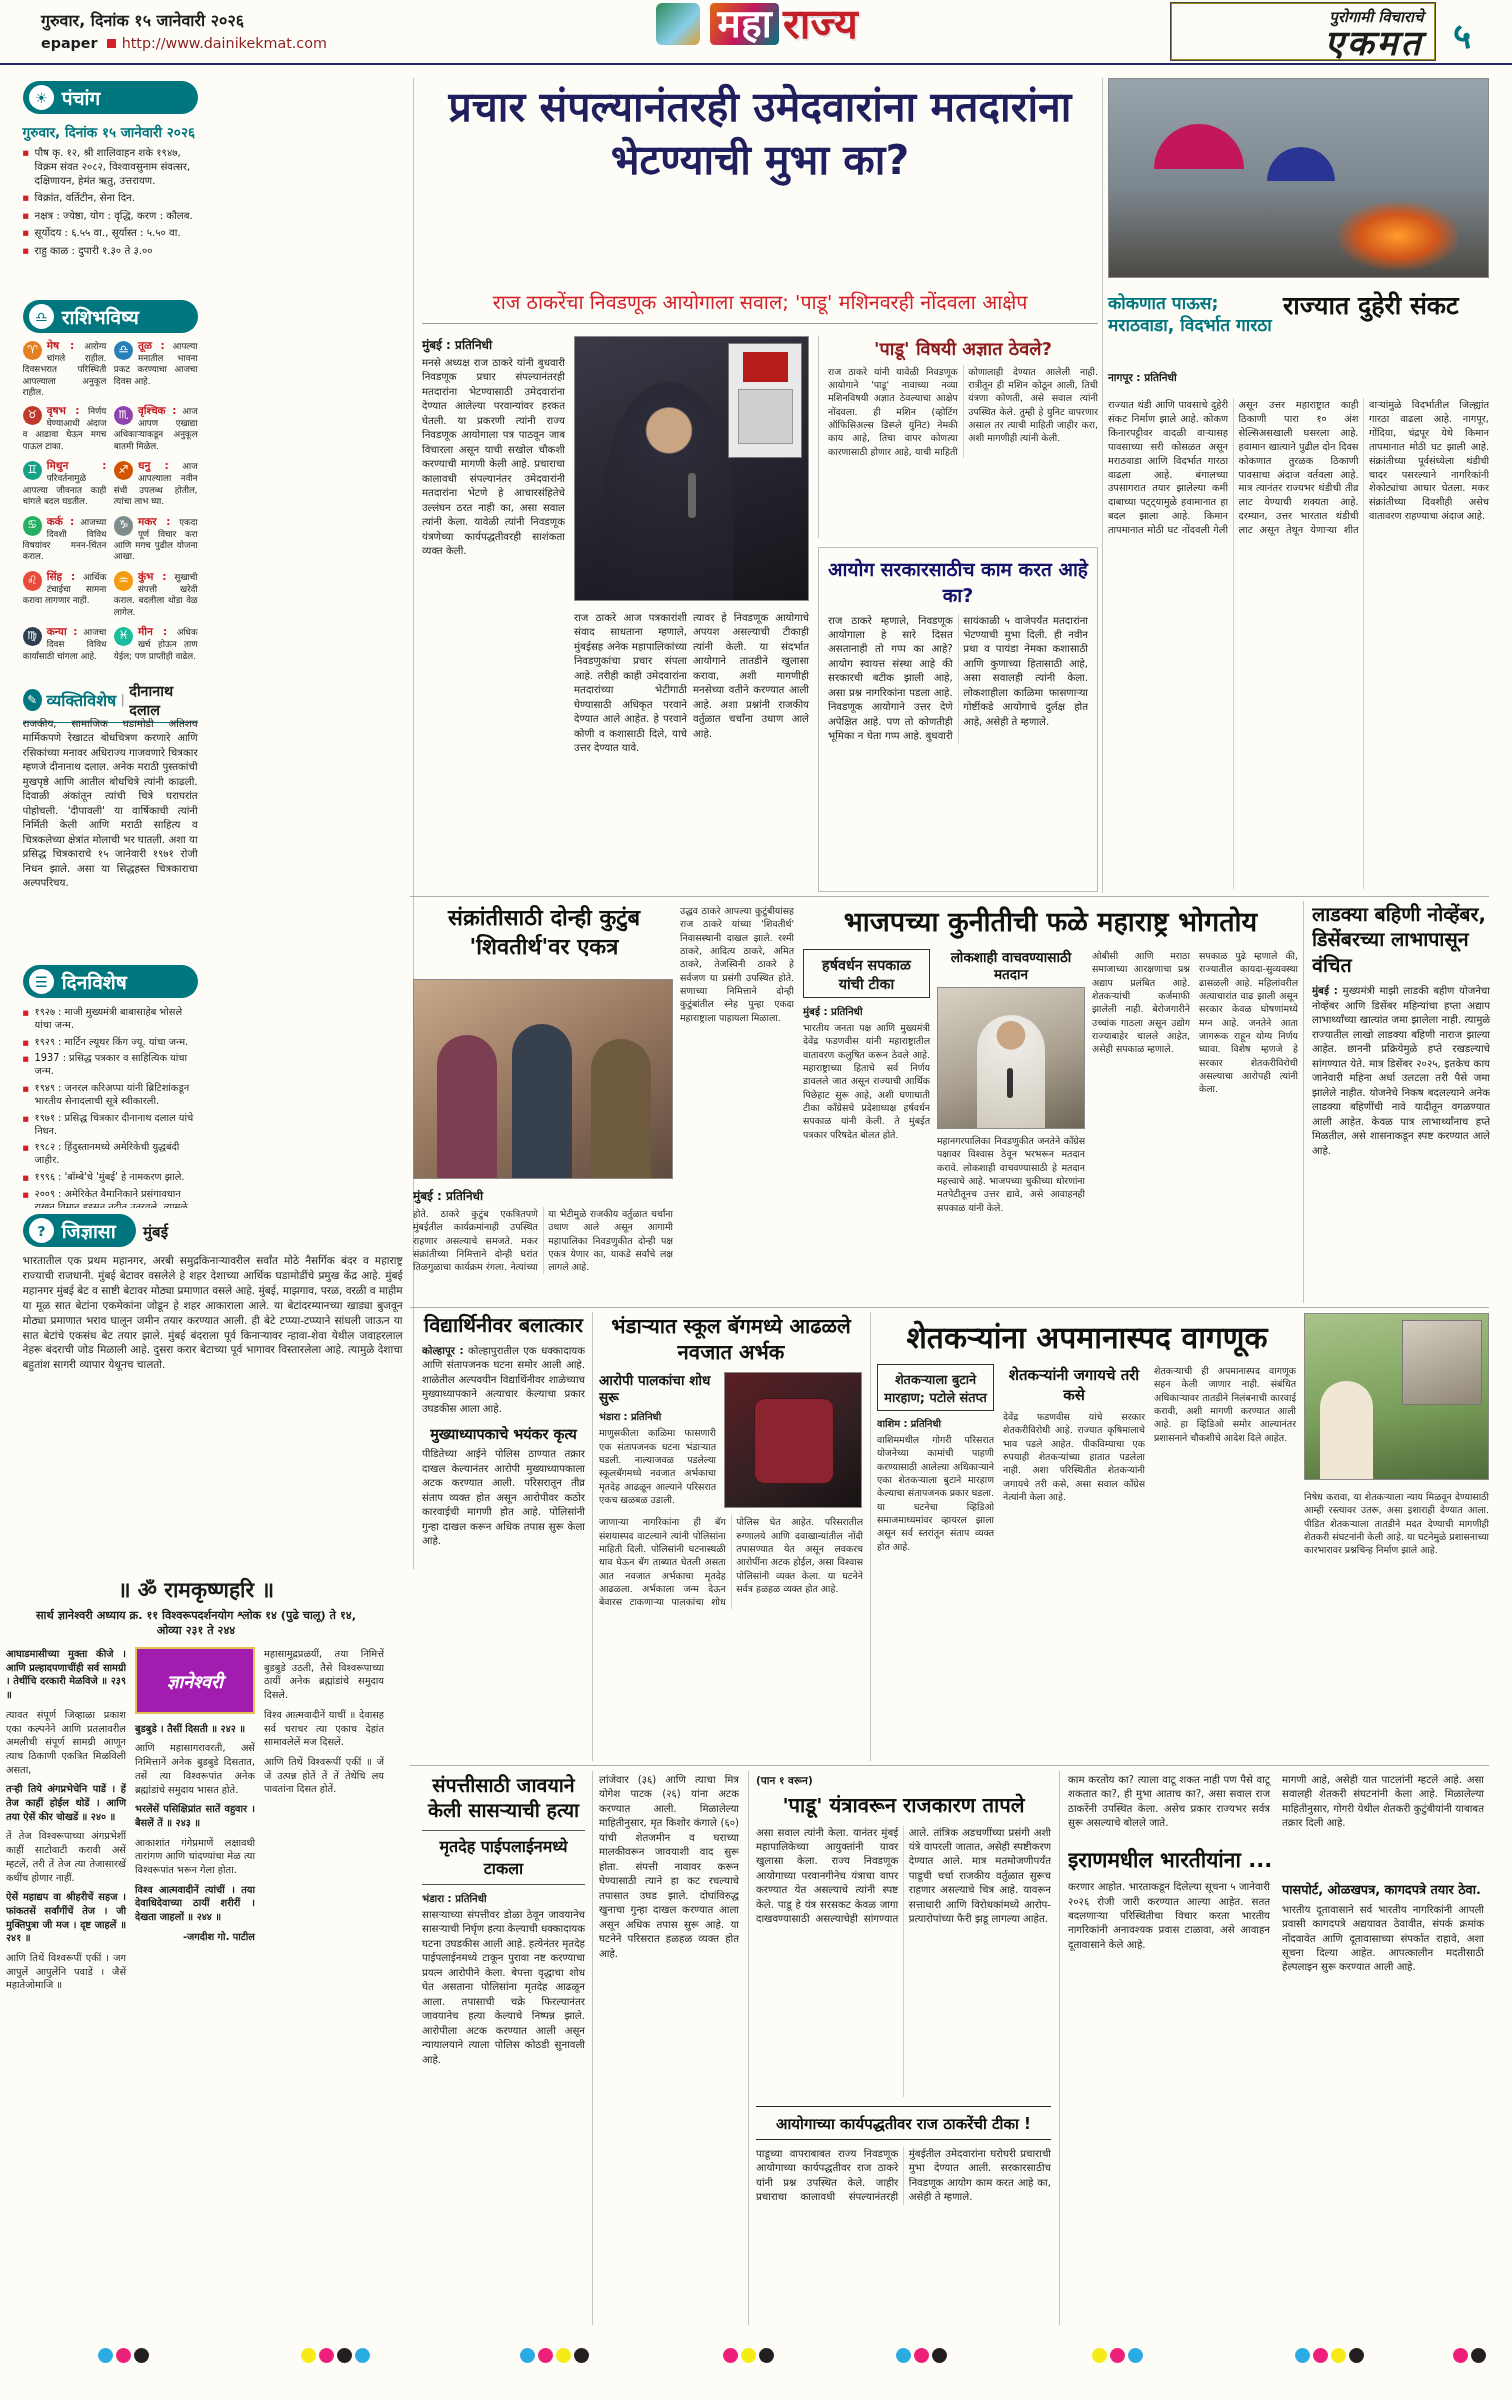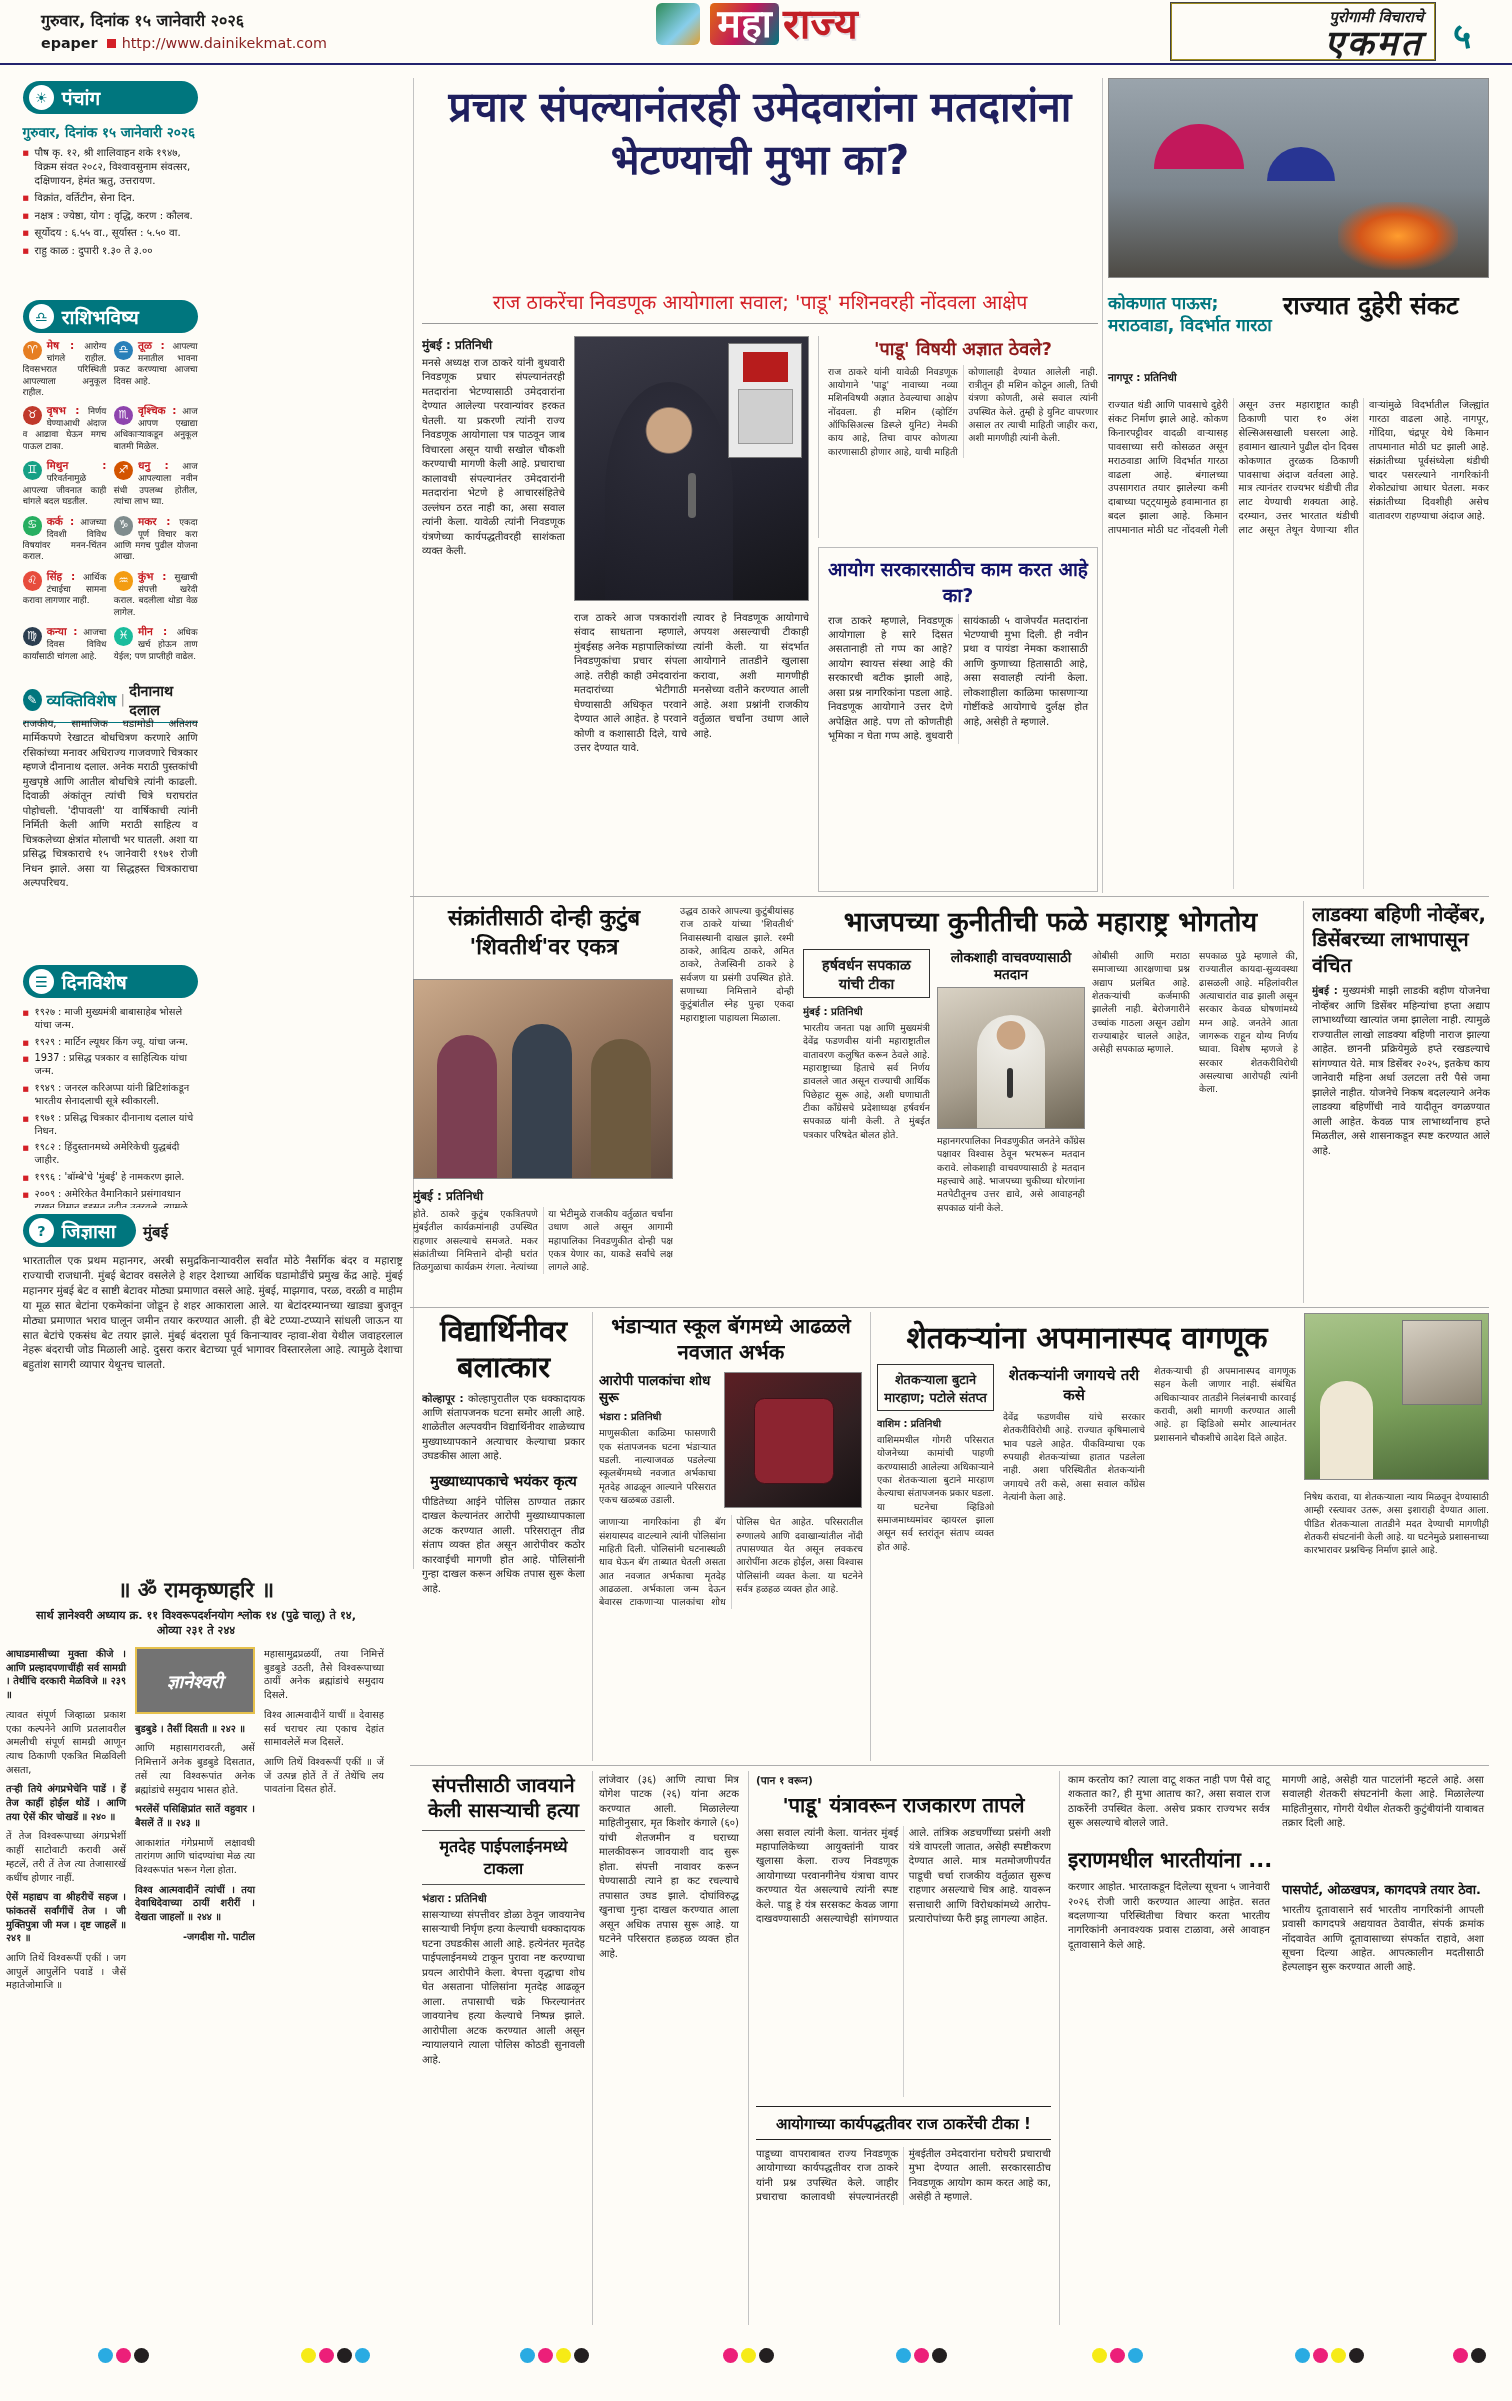--- a/index.html
+++ b/index.html
@@ -144,21 +144,21 @@
     <div style="display:flex;gap:9px;">
       <div class="vcol" style="width:120px;">
         <p style="font-weight:bold;">आघाडमासीच्या मुक्ता कीजे । आणि प्रल्हादपणाचींही सर्व सामग्री । तेथींचि दरकारी मेळविजे ॥ २३९ ॥</p>
         <p>त्यावत संपूर्ण जिव्हाळा प्रकाश एका कल्पनेने आणि प्रतलावरील अमलीची संपूर्ण सामग्री आणून त्याच ठिकाणी एकत्रित मिळविली असता,</p>
         <p style="font-weight:bold;">तऱ्ही तिये अंगप्रभेचेनि पाडें । हें तेज काहीं होईल थोडें । आणि तया ऐसें कीर चोखडें ॥ २४० ॥</p>
         <p>तें तेज विश्वरूपाच्या अंगप्रभेशीं काहीं साटोवाटी करावी असें म्हटलें, तरी तें तेज त्या तेजासारखें कधींच होणार नाहीं.</p>
         <p style="font-weight:bold;">ऐसें महाद्यप वा श्रीहरीचें सहज । फांकतसें सर्वांगींचें तेज । जी मुक्तिपुत्रा जी मज । दृष्ट जाहलें ॥ २४१ ॥</p>
         <p>आणि तिथें विश्वरूपीं एकीं । जग आपुलें आपुलेंनि पवाडें । जैसें महातेजोमाजि ॥</p>
       </div>
       <div class="vcol" style="width:120px;">
-        <div style="background:#737373;border:2.3px double #e6c14c;color:#fff;text-align:center;font-size:18px;font-weight:bold;font-style:italic;padding:19.6px 4.5px;margin-bottom:7.5px;font-family:'DejaVu Serif',serif;">ज्ञानेश्वरी</div>
+        <div style="background:#a21caf;border:2.3px double #e6c14c;color:#fff;text-align:center;font-size:18px;font-weight:bold;font-style:italic;padding:19.6px 4.5px;margin-bottom:7.5px;font-family:'DejaVu Serif',serif;">ज्ञानेश्वरी</div>
         <p style="font-weight:bold;">बुडबुडे । तैसीं दिसती ॥ २४२ ॥</p>
         <p>आणि महासागरावरती, असें निमित्तानें अनेक बुडबुडे दिसतात, तसें त्या विश्वरूपांत अनेक ब्रह्मांडांचे समुदाय भासत होते.</p>
         <p style="font-weight:bold;">भरलेंसें पसिक्षिप्रांत सातें वहुवार । बैसलें तें ॥ २४३ ॥</p>
         <p>आकाशांत गंगेप्रमाणें लक्षावधी तारांगण आणि चांदण्यांचा मेळ त्या विश्वरूपांत भरून गेला होता.</p>
         <p style="font-weight:bold;">विश्व आत्मवादीनें त्यांचीं । तया देवाधिदेवाच्या ठायीं शरीरीं । देखता जाहलों ॥ २४४ ॥</p>
         <p style="font-weight:bold;text-align:right;">-जगदीश गो. पाटील</p>
       </div>
       <div class="vcol" style="width:120px;">
         <p>महासामुद्रप्रळयीं, तया निमित्तें बुडबुडे उठती, तैसे विश्वरूपाच्या ठायीं अनेक ब्रह्मांडांचे समुदाय दिसले.</p>
         <p>विश्व आत्मवादीनें याचीं ॥ देवासह सर्व चराचर त्या एकाच देहांत सामावलेलें मज दिसलें.</p>
@@ -236,21 +236,21 @@
     <div class="photo" style="width:146px;height:140px;background:linear-gradient(160deg,#d9d2c4 0%,#a9a090 55%,#6e6656 100%);position:relative;">
       <div style="position:absolute;left:39px;bottom:0;width:68px;height:113px;background:radial-gradient(circle at 50% 18%,#caa584 14%,#eceae4 15%,#cfcabc 100%);border-radius:34px 34px 0 0;"></div>
       <div style="position:absolute;left:69px;bottom:30px;width:6px;height:30px;background:#333;border-radius:3px;"></div>
     </div>
     <div class="jtext sm" style="margin-top:4.5px;">महानगरपालिका निवडणुकीत जनतेने काँग्रेस पक्षावर विश्वास ठेवून भरभरून मतदान करावे. लोकशाही वाचवण्यासाठी हे मतदान महत्त्वाचे आहे. भाजपच्या चुकीच्या धोरणांना मतपेटीतूनच उत्तर द्यावे, असे आवाहनही सपकाळ यांनी केले.</div>
   </div>
   <div class="abs jtext sm" style="left:1092px;top:949px;width:98px;height:349px;overflow:hidden;">ओबीसी आणि मराठा समाजाच्या आरक्षणाचा प्रश्न अद्याप प्रलंबित आहे. शेतकऱ्यांची कर्जमाफी झालेली नाही. बेरोजगारीने उच्चांक गाठला असून उद्योग राज्याबाहेर चालले आहेत, असेही सपकाळ म्हणाले.</div>
   <div class="abs jtext sm" style="left:1199px;top:949px;width:99px;height:349px;overflow:hidden;">सपकाळ पुढे म्हणाले की, राज्यातील कायदा-सुव्यवस्था ढासळली आहे. महिलांवरील अत्याचारांत वाढ झाली असून सरकार केवळ घोषणांमध्ये मग्न आहे. जनतेने आता जागरूक राहून योग्य निर्णय घ्यावा. विशेष म्हणजे हे सरकार शेतकरीविरोधी असल्याचा आरोपही त्यांनी केला.</div>
 
   <div class="abs" style="left:422px;top:1313px;width:163px;height:446px;overflow:hidden;">
-    <div class="center hl" style="font-size:29px;line-height:1.25;margin-bottom:6px;">विद्यार्थिनीवर बलात्कार</div>
+    <div class="center hl" style="font-size:20px;line-height:1.25;margin-bottom:6px;">विद्यार्थिनीवर बलात्कार</div>
     <div class="jtext">
       <span class="dl">कोल्हापूर :</span>
       <span>कोल्हापुरातील एक धक्कादायक आणि संतापजनक घटना समोर आली आहे. शाळेतील अल्पवयीन विद्यार्थिनीवर शाळेच्याच मुख्याध्यापकाने अत्याचार केल्याचा प्रकार उघडकीस आला आहे.</span>
     </div>
     <div class="center hl" style="font-size:14.3px;margin:7.5px 0 4.5px 0;">मुख्याध्यापकाचे भयंकर कृत्य</div>
     <div class="jtext">पीडितेच्या आईने पोलिस ठाण्यात तक्रार दाखल केल्यानंतर आरोपी मुख्याध्यापकाला अटक करण्यात आली. परिसरातून तीव्र संताप व्यक्त होत असून आरोपीवर कठोर कारवाईची मागणी होत आहे. पोलिसांनी गुन्हा दाखल करून अधिक तपास सुरू केला आहे.</div>
   </div>
 
   <div class="abs" style="left:599px;top:1313px;width:264px;height:446px;overflow:hidden;">
     <div class="center hl" style="font-size:20.3px;line-height:1.3;margin-bottom:6px;">भंडाऱ्यात स्कूल बॅगमध्ये आढळले नवजात अर्भक</div>

